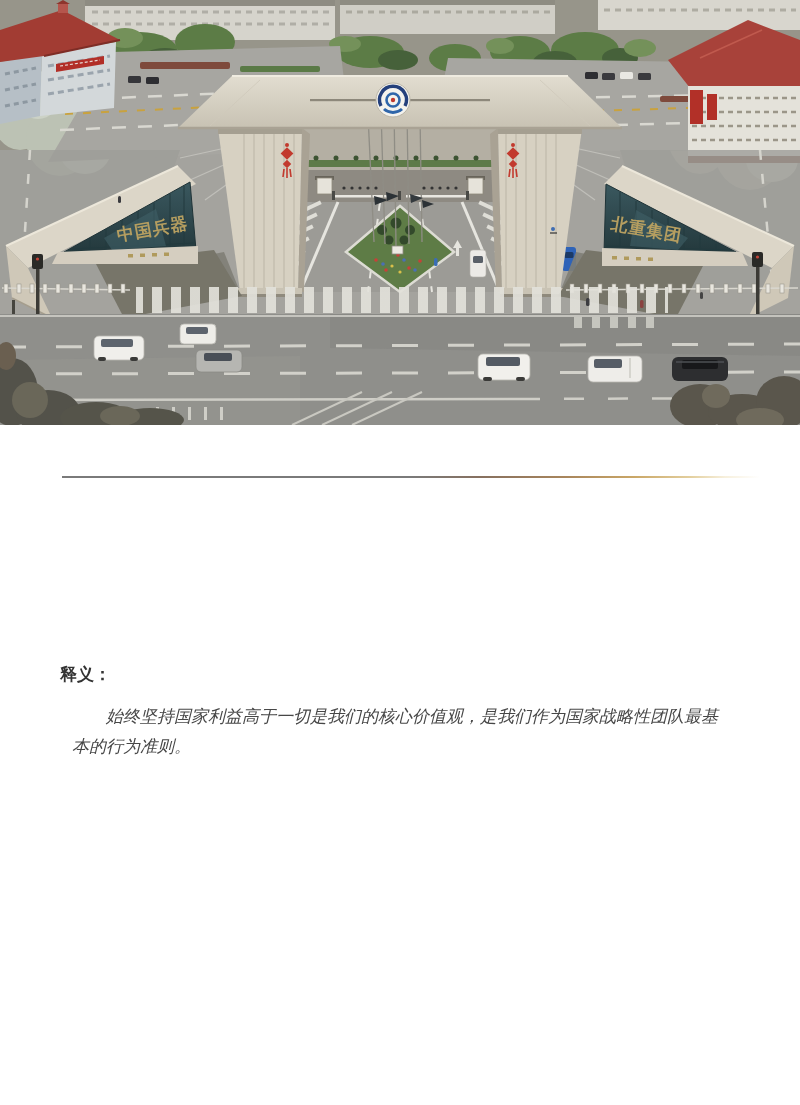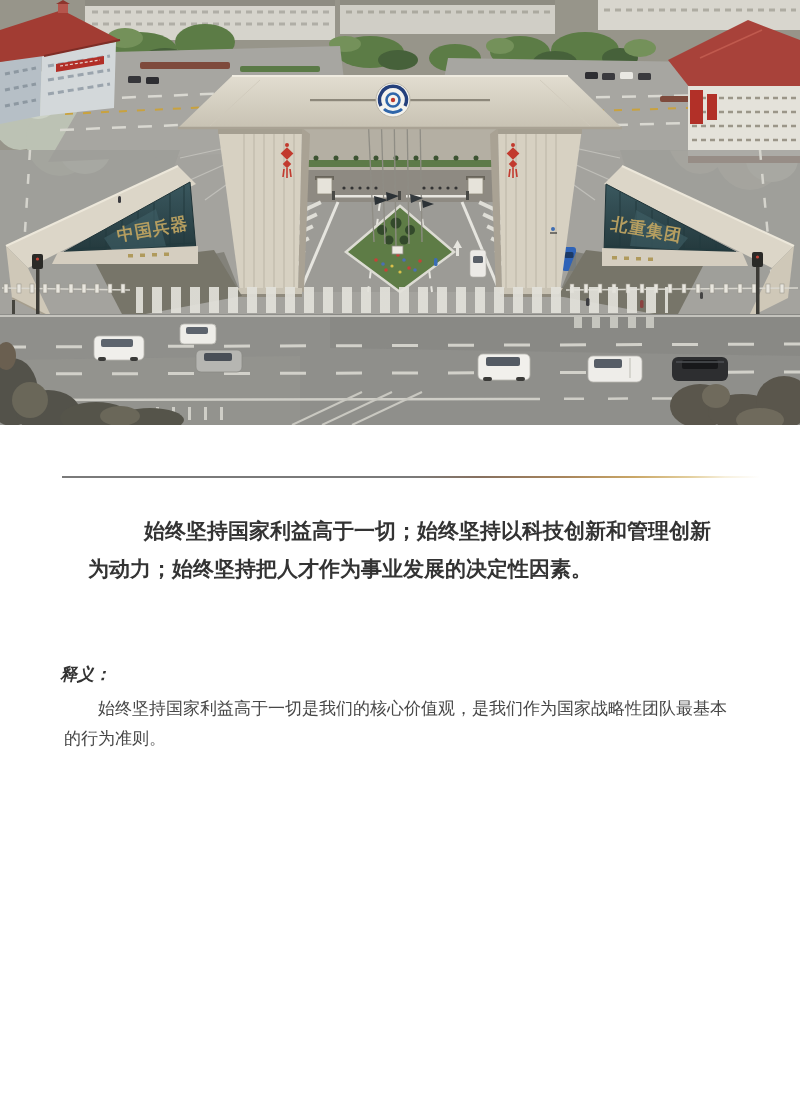--- a/index.html
+++ b/index.html
@@ -7,22 +7,22 @@
         font-family:"Liberation Sans","DejaVu Sans",sans-serif;}
   .hero{position:absolute;top:0;left:0;width:800px;height:425px;margin:0;display:block;}
   .hero svg{display:block;}
   .divider{position:absolute;top:476px;left:62px;width:698px;height:2px;
     background:linear-gradient(90deg,#7a7a7a 0%,#7a7a7a 50%,#87705f 60%,#a8855c 72%,
                #caa767 82%,#e3cf9e 90%,#f7f0dd 95%,rgba(255,255,255,0) 100%);}
   .slogan{position:absolute;top:512px;left:88px;width:632px;margin:0;
     font-size:21px;font-weight:bold;line-height:38px;color:#333;text-indent:56px;}
   .interp{position:absolute;top:660px;left:60px;width:676px;color:#474747;
     font-size:17px;line-height:30px;}
-  .interp h3{margin:0;font-size:17px;line-height:30px;font-weight:bold;color:#333;font-style:italic;}
-  .interp p{margin:4px;text-indent:34px;}
+  .interp h3{margin:0;font-size:17px;line-height:30px;font-weight:bold;color:#333;}
+  .interp p{margin:12px;text-indent:34px;font-style:italic;}
   .wing-sign{font-weight:bold;letter-spacing:1px;}
 </style>
 </head>
 <body>
 
 <div class="page">
 
   <figure class="hero">
     <svg width="800" height="425" viewBox="0 0 800 425" xmlns="http://www.w3.org/2000/svg">
       <defs>
@@ -545,20 +545,19 @@
         <ellipse cx="742" cy="412" rx="34" ry="18" fill="#5a564c"></ellipse>
         <ellipse cx="784" cy="402" rx="28" ry="26" fill="#5a564c"></ellipse>
         <ellipse cx="760" cy="420" rx="24" ry="12" fill="#6f6a5c"></ellipse>
         <ellipse cx="716" cy="396" rx="14" ry="12" fill="#6f6a5c"></ellipse>
       </g>
     </svg>
   </figure>
 
   <div class="divider"></div>
 
-  <p class="slogan">始终坚持国家利益高于一切；始终坚持以科技创新和管理创新为动力；始终坚持把人才作为事业发展的决定性因素。</p>
 
   <div class="interp">
     <h3>释义：</h3>
     <p>始终坚持国家利益高于一切是我们的核心价值观，是我们作为国家战略性团队最基本的行为准则。</p>
   </div>
 
 </div>
 
 </body></html>

